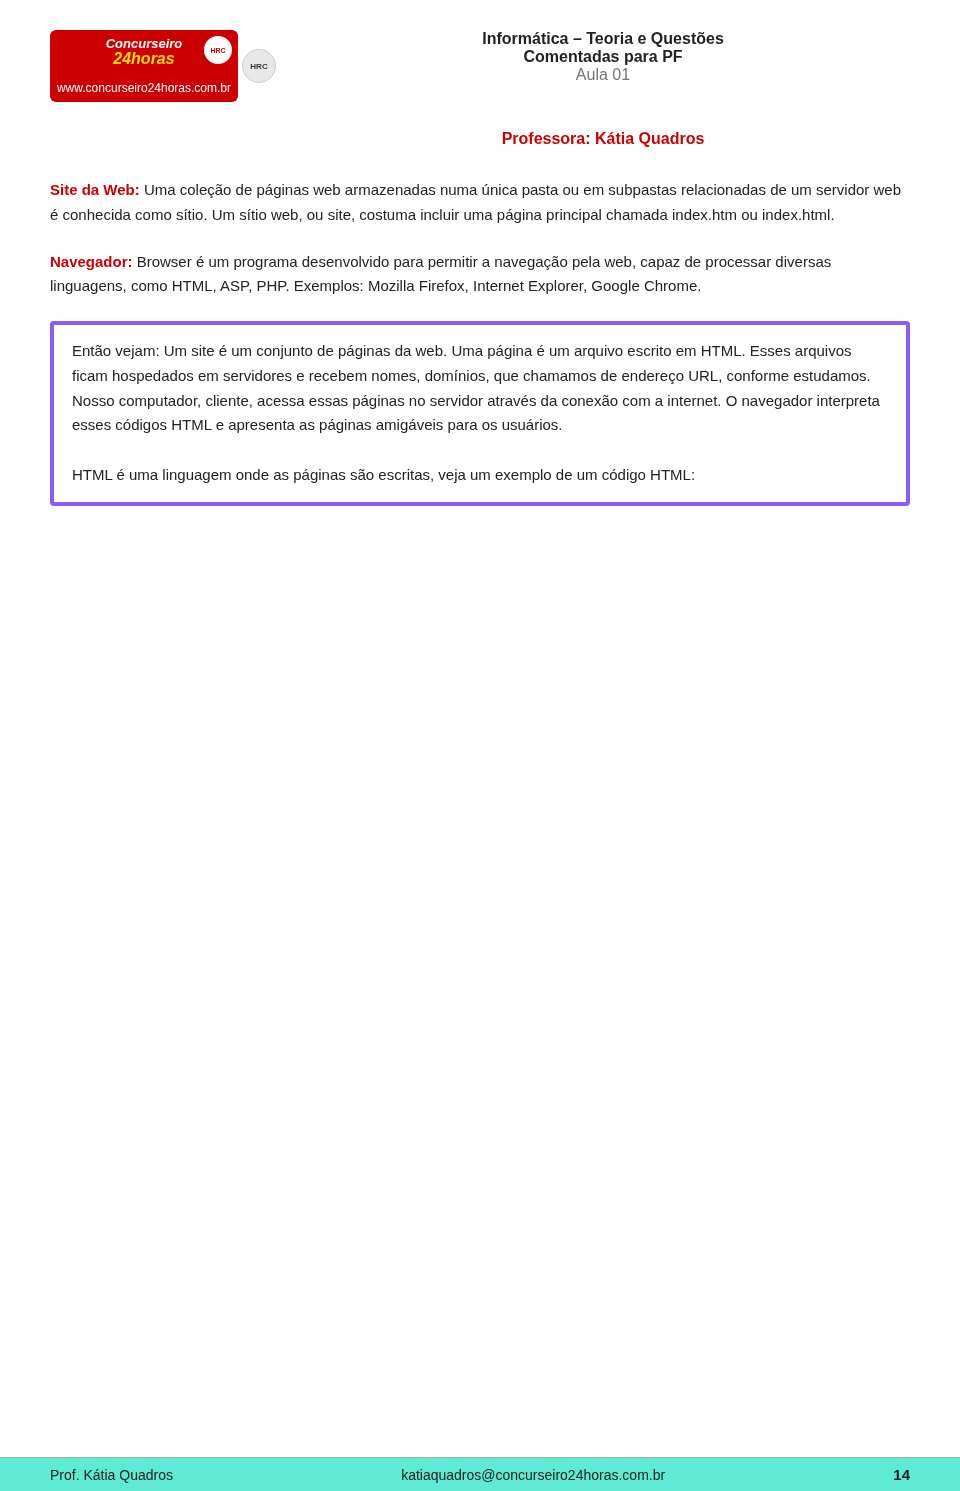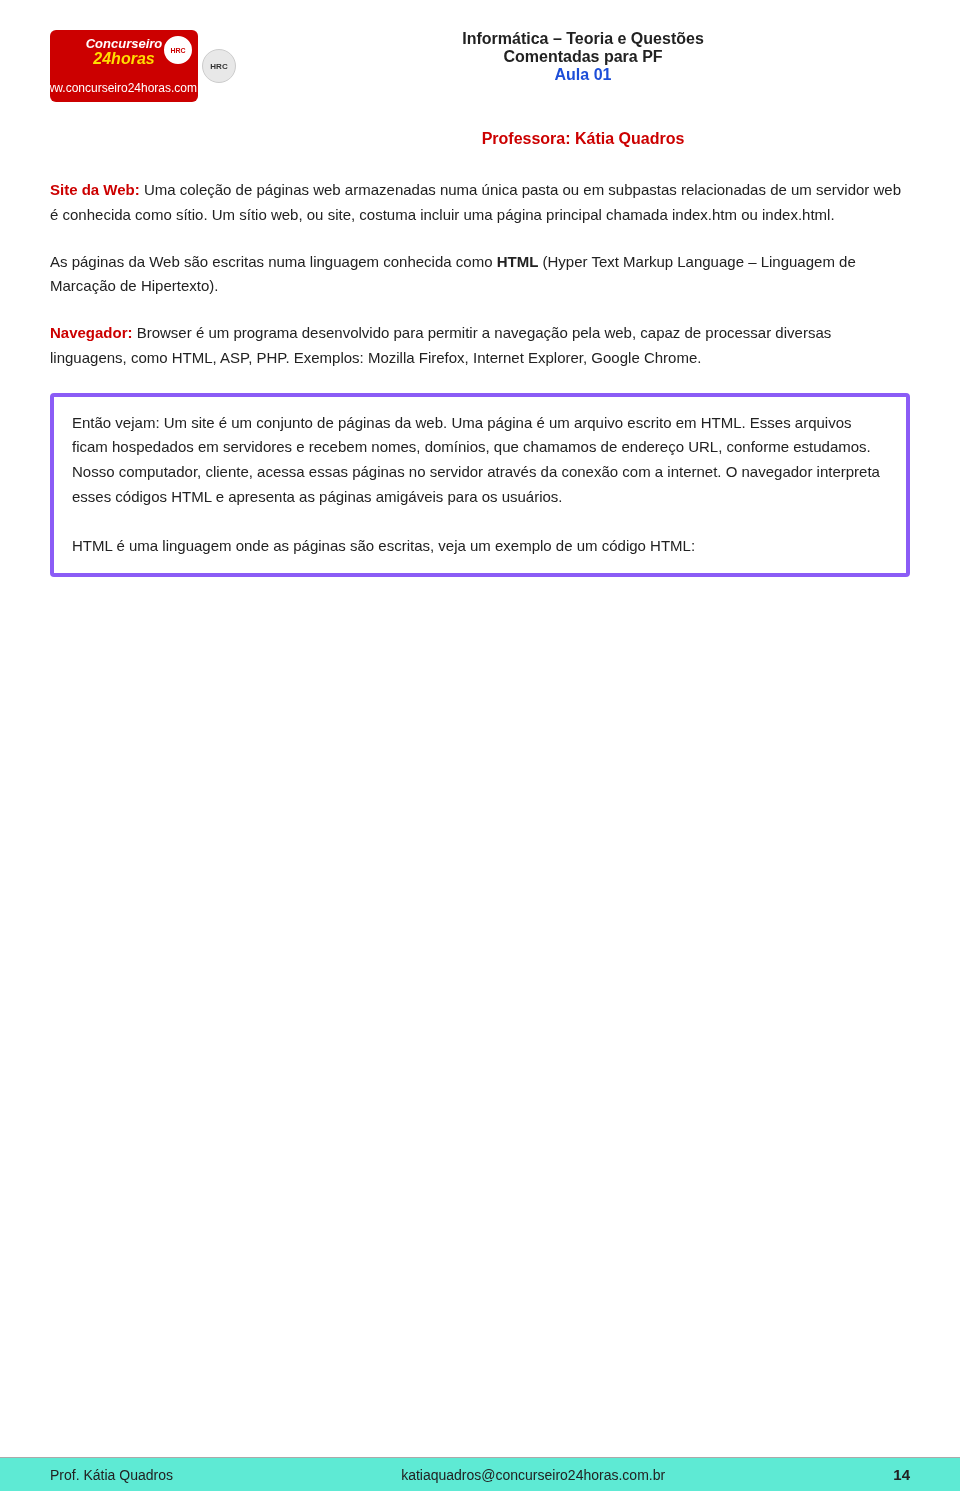--- a/index.html
+++ b/index.html
@@ -33,21 +33,21 @@
       padding-top: 10px;
     }
 
     .logo-area {
       display: flex;
       align-items: center;
       gap: 0;
     }
 
     .logo-box {
-      width: 148px;
+      width: 188px;
       height: 72px;
       background: #cc0000;
       border-radius: 6px;
       display: flex;
       flex-direction: column;
       align-items: center;
       justify-content: center;
       position: relative;
       overflow: hidden;
     }
@@ -125,22 +125,22 @@
     }
 
     .header-title-line2 {
       font-size: 16px;
       font-weight: bold;
       color: #222222;
     }
 
     .header-title-line3 {
       font-size: 16px;
-      font-weight: bold;
-      color: #1d4ed8;
+      font-weight: normal;
+      color: #737373;
     }
 
     .header-title-line4 {
       font-size: 16px;
       font-weight: bold;
       color: #cc0000;
       margin-top: 46px;
     }
 
     
@@ -216,23 +216,20 @@
       <div class="header-title-line2">Comentadas para PF</div>
       <div class="header-title-line3">Aula 01</div>
       <div class="header-title-line4">Professora: Kátia Quadros</div>
     </div>
   </div>
 
   <div class="section">
     <span class="keyword-red">Site da Web:</span><span> Uma coleção de páginas web armazenadas numa única pasta ou em subpastas relacionadas de um servidor web é conhecida como sítio. Um sítio web, ou site, costuma incluir uma página principal chamada index.htm ou index.html.</span>
   </div>
 
-  <div class="section">
-    <span>As páginas da Web são escritas numa linguagem conhecida como </span><span class="keyword-bold">HTML</span><span> (Hyper Text Markup Language – Linguagem de Marcação de Hipertexto).</span>
-  </div>
 
   <div class="section">
     <span class="keyword-red">Navegador:</span><span> Browser é um programa desenvolvido para permitir a navegação pela web, capaz de processar diversas linguagens, como HTML, ASP, PHP. Exemplos: Mozilla Firefox, Internet Explorer, Google Chrome.</span>
   </div>
 
   <div class="boxed-section">
     <span>Então vejam: Um site é um conjunto de páginas da web. Uma página é um arquivo escrito em HTML. Esses arquivos ficam hospedados em servidores e recebem nomes, domínios, que chamamos de endereço URL, conforme estudamos. Nosso computador, cliente, acessa essas páginas no servidor através da conexão com a internet. O navegador interpreta esses códigos HTML e apresenta as páginas amigáveis para os usuários.</span>
     <br><br>
     <span>HTML é uma linguagem onde as páginas são escritas, veja um exemplo de um código HTML:</span>
   </div>

